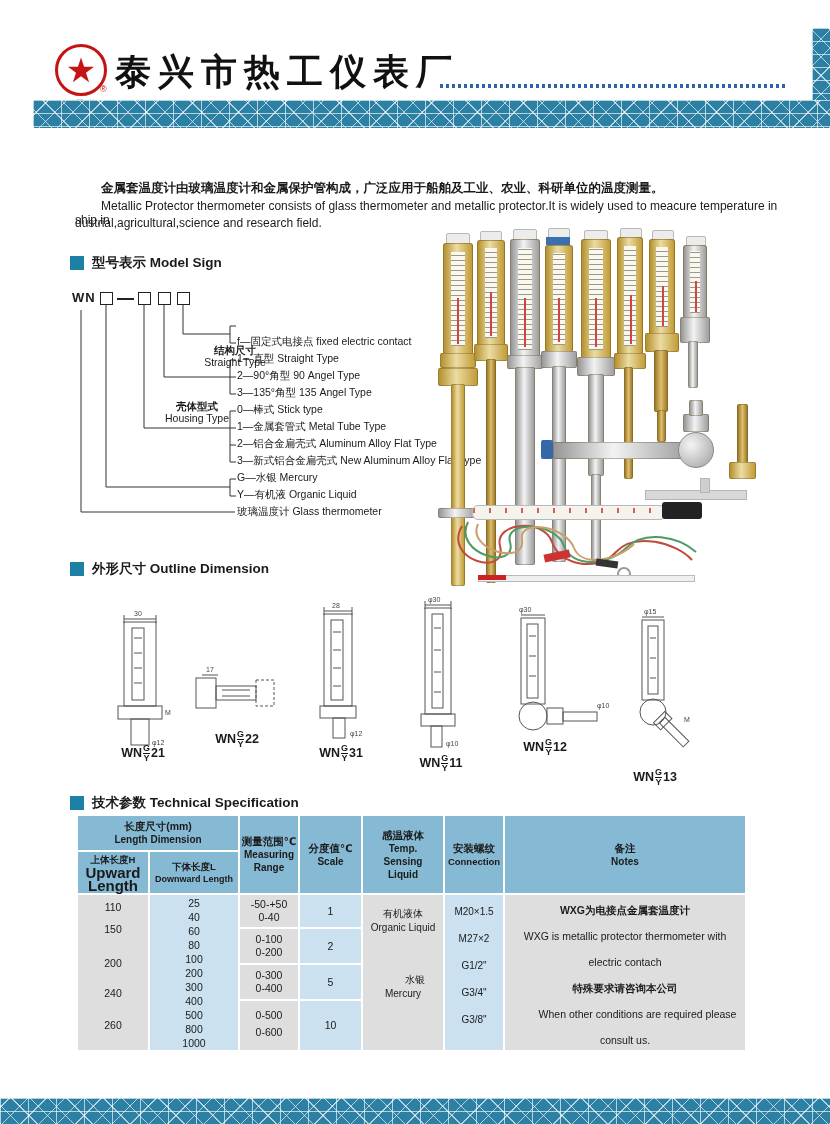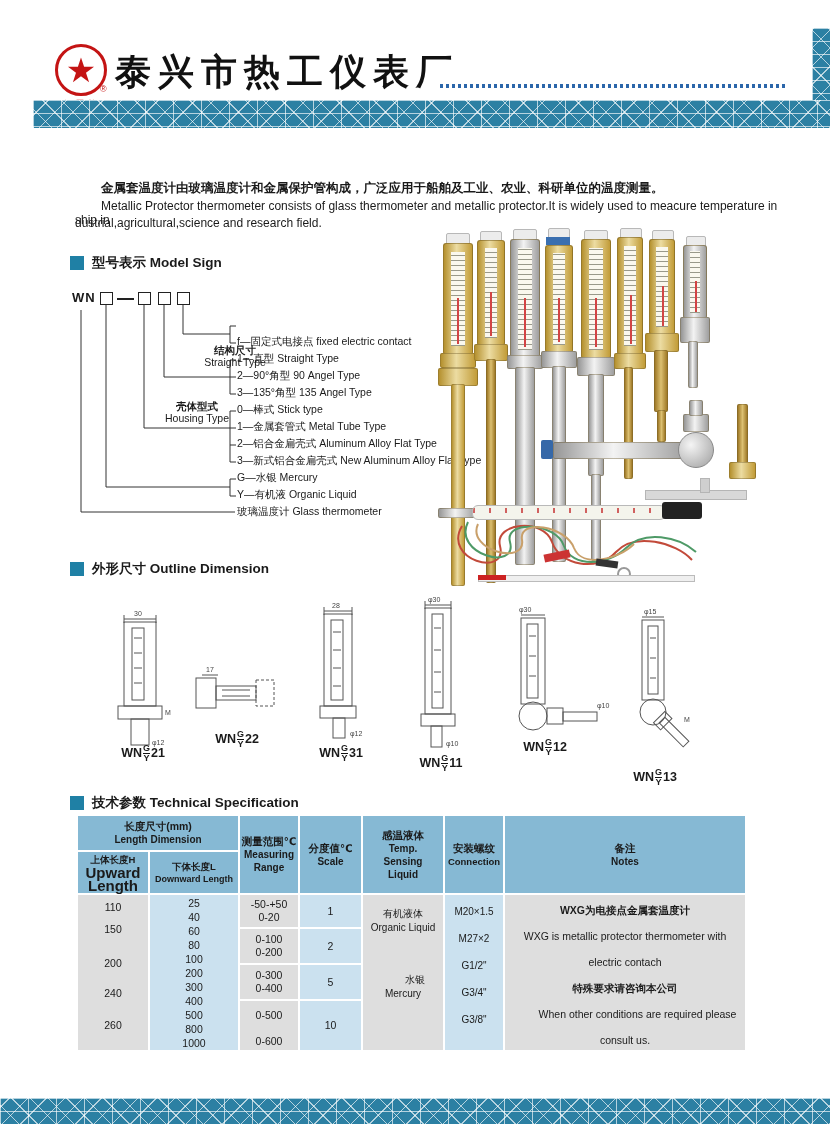--- a/index.html
+++ b/index.html
@@ -417,31 +417,31 @@
       <span>200</span>
       <span>300</span>
       <span>400</span>
       <span>500</span>
       <span>800</span>
       <span>1000</span>
     </div>
 
     <div class="cell cg" style="left:162px;top:79px;width:58px;height:32px;">
       <span>-50-+50</span>
-      <span>0-20</span>
+      <span>0-40</span>
     </div>
     <div class="cell cg" style="left:162px;top:113px;width:58px;height:34px;">
       <span>0-100</span>
       <span>0-200</span>
     </div>
     <div class="cell cg" style="left:162px;top:149px;width:58px;height:34px;">
       <span>0-300</span>
       <span>0-400</span>
     </div>
-    <div class="cell cg" style="left:162px;top:185px;width:58px;height:49px;justify-content:space-between;padding-top:6px;line-height:17px;">
+    <div class="cell cg" style="left:162px;top:185px;width:58px;height:49px;justify-content:flex-start;padding-top:6px;line-height:17px;">
       <span>0-500</span>
       <span>0-600</span>
     </div>
 
     <div class="cell cb" style="left:222px;top:79px;width:61px;height:32px;">
       <span>1</span>
     </div>
     <div class="cell cb" style="left:222px;top:113px;width:61px;height:34px;">
       <span>2</span>
     </div>

